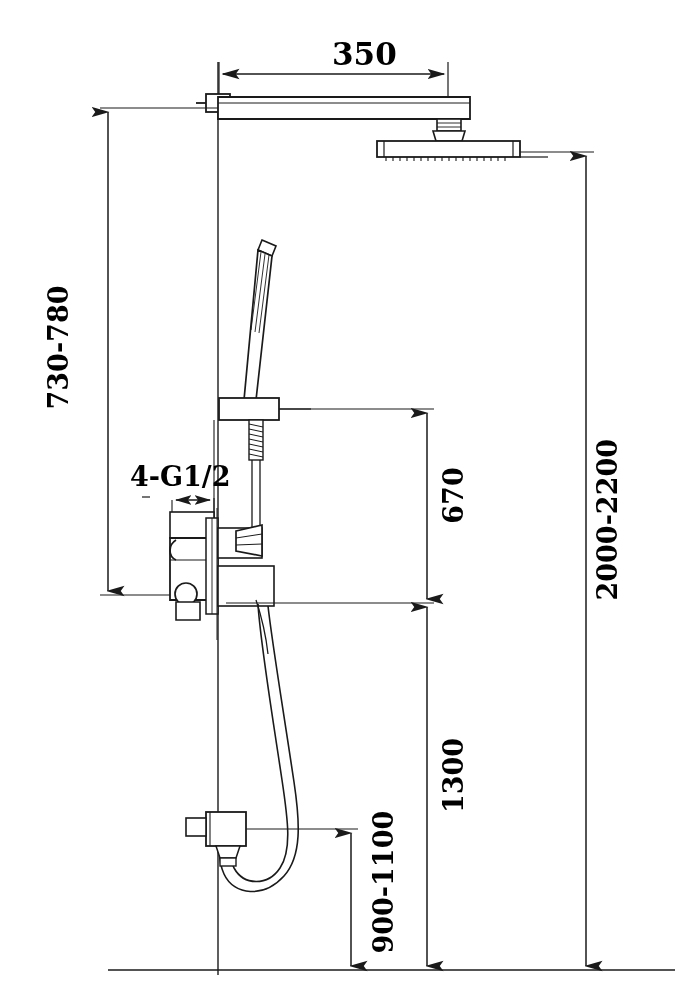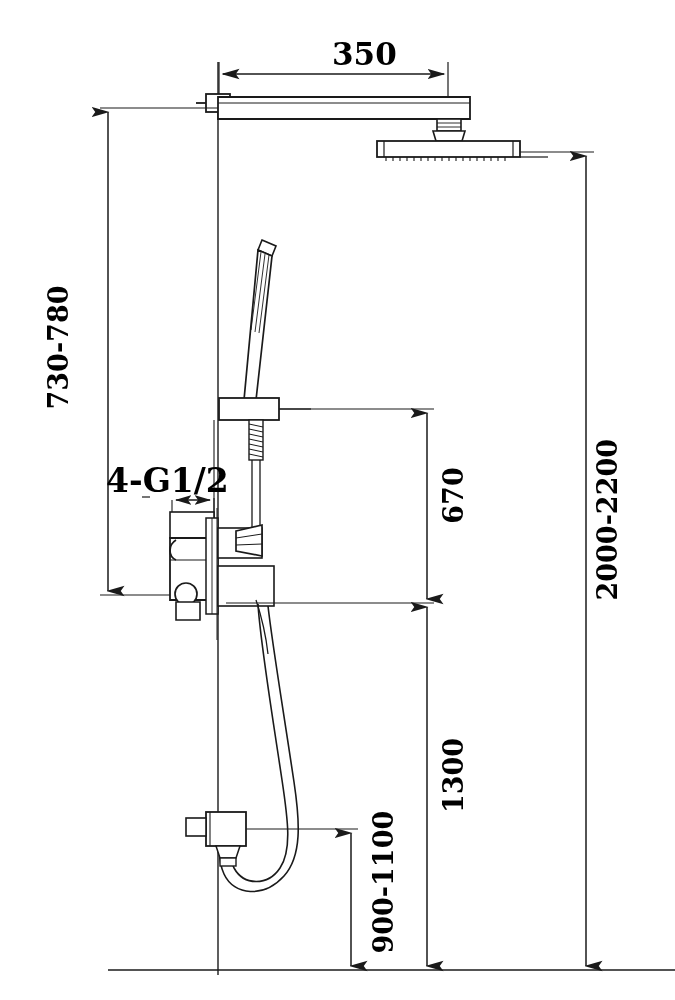--- a/index.html
+++ b/index.html
@@ -31,21 +31,21 @@
     color: #000000;
     white-space: nowrap;
     letter-spacing: 0px;
   }
   .vert-label {
     transform-origin: 50% 50%;
     transform: rotate(-90deg);
   }
   .lbl-350   { left: 300px; top: 36px;  font-size: 31px; margin-left: 32px; }
   .lbl-730   { left: -12px; top: 332px; font-size: 27px; width: 140px; text-align: center; }
-  .lbl-4g12  { left: 106px; top: 461px; font-size: 33px; }
+  .lbl-4g12  { left: 130px; top: 461px; font-size: 27px; }
   .lbl-670   { left: 413px; top: 480px; font-size: 27px; width: 80px; text-align: center; }
   .lbl-1300  { left: 413px; top: 760px; font-size: 27px; width: 80px; text-align: center; }
   .lbl-900   { left: 323px; top: 878px; font-size: 27px; width: 120px; text-align: center; }
   .lbl-2000  { left: 547px; top: 525px; font-size: 27px; width: 120px; text-align: center; }
 </style>
 </head>
 <body>
 
 <div id="sheet">
 

